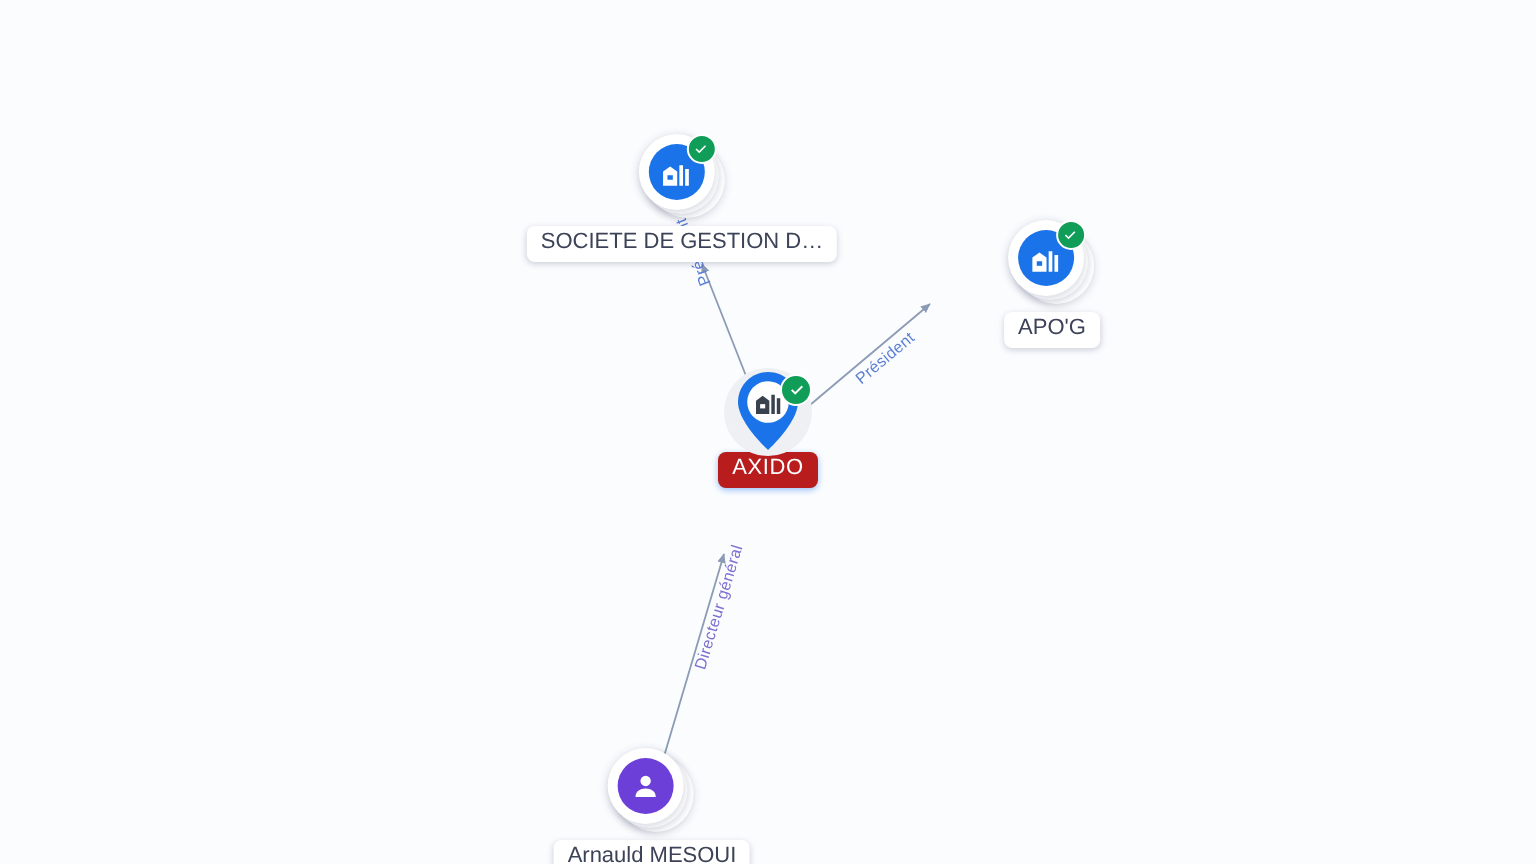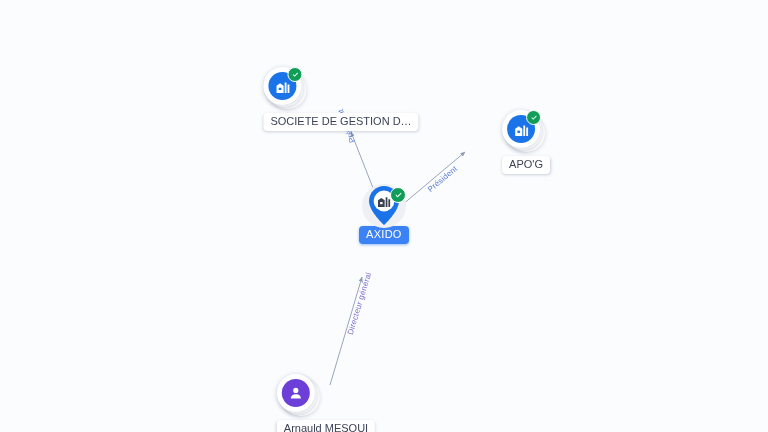--- a/index.html
+++ b/index.html
@@ -20,20 +20,21 @@
     position: absolute;
     left: 0; top: 0;
     width: 768px;
     height: 432px;
   }
   .node {
     position: absolute;
     transform: translate(-50%, -50%);
     display: flex;
     flex-direction: column;
+    align-items: center;
   }
   
   .circ-wrap {
     position: relative;
     width: 44px;
     height: 44px;
   }
   .circ-shadow-b {
     position: absolute;
     left: 5px; top: 4px;
@@ -104,21 +105,21 @@
     padding: 2px 7px 3px 7px;
     border-radius: 4px;
     background: #ffffff;
     color: #3c4257;
     font-size: 11px;
     line-height: 13px;
     white-space: nowrap;
     box-shadow: 0 1px 3px rgba(40,50,90,.22);
   }
   .lbl.sel {
-    background: #3b82f6;
+    background: #b91c1c;
     color: #ffffff;
     font-weight: 500;
     letter-spacing: .3px;
     box-shadow: 0 1px 3px rgba(26,115,232,.45);
   }
   .edge-label {
     position: absolute;
     font-size: 8px;
     color: #5b7fd6;
     white-space: nowrap;

